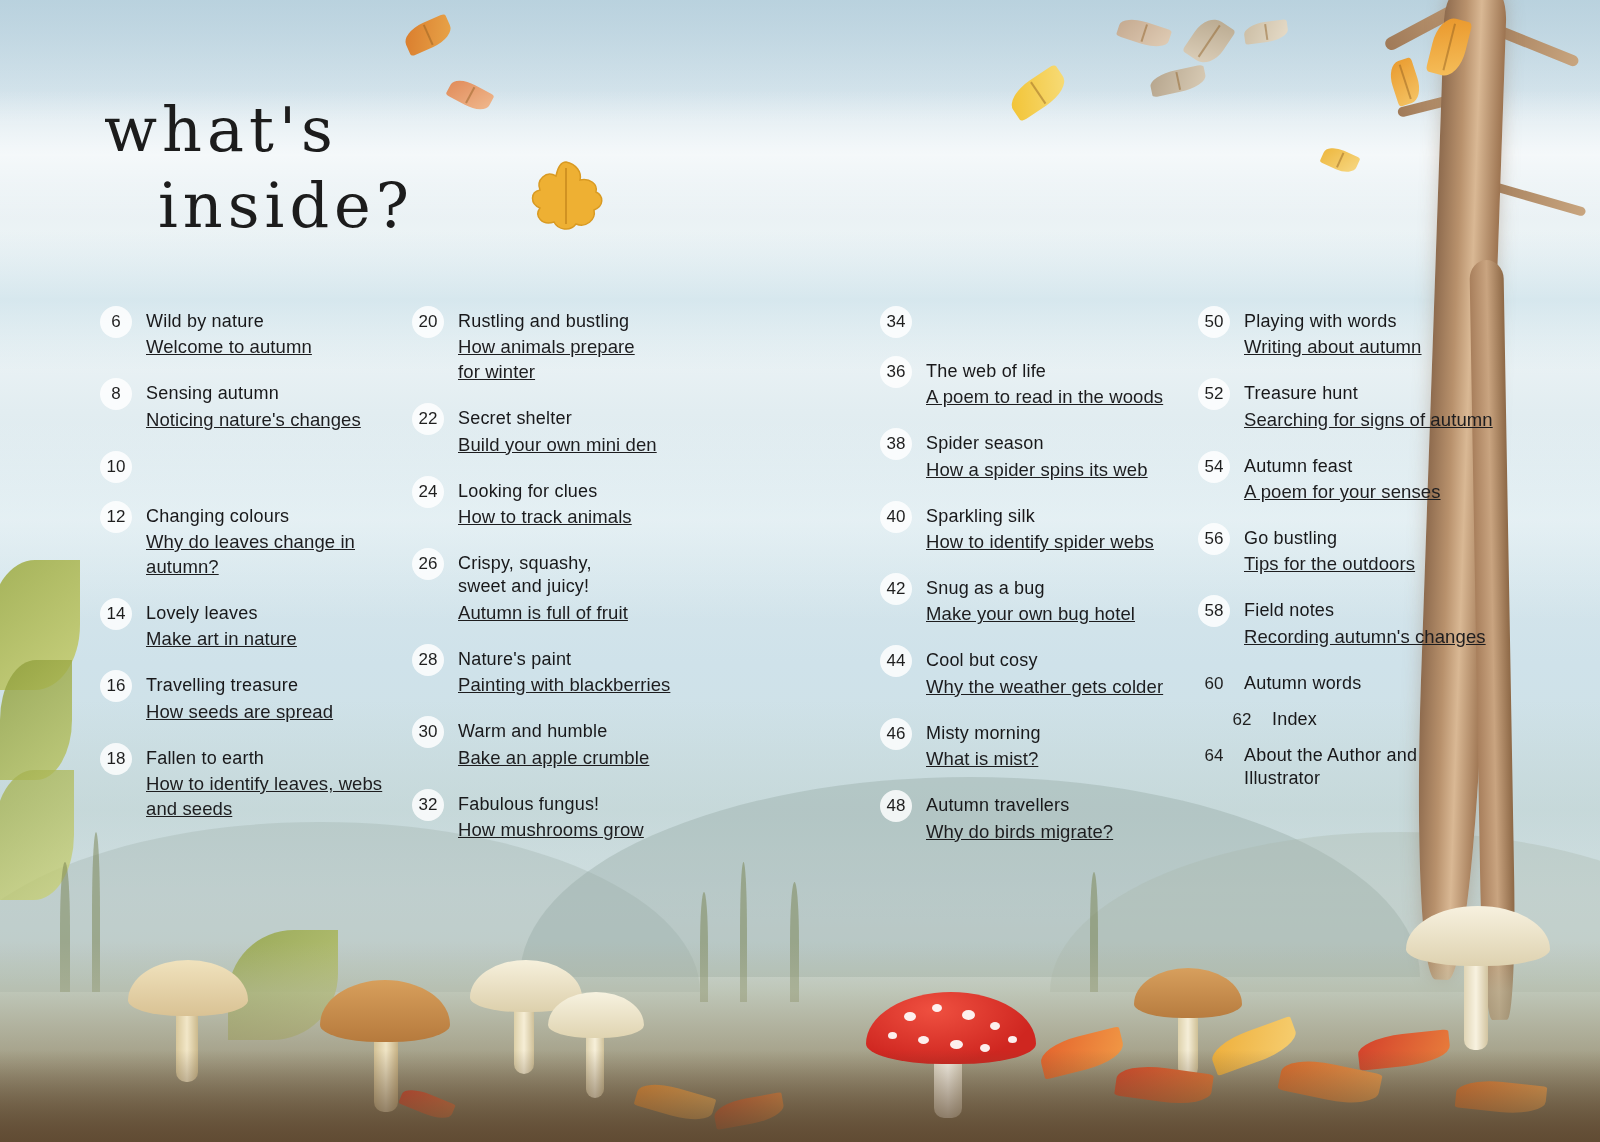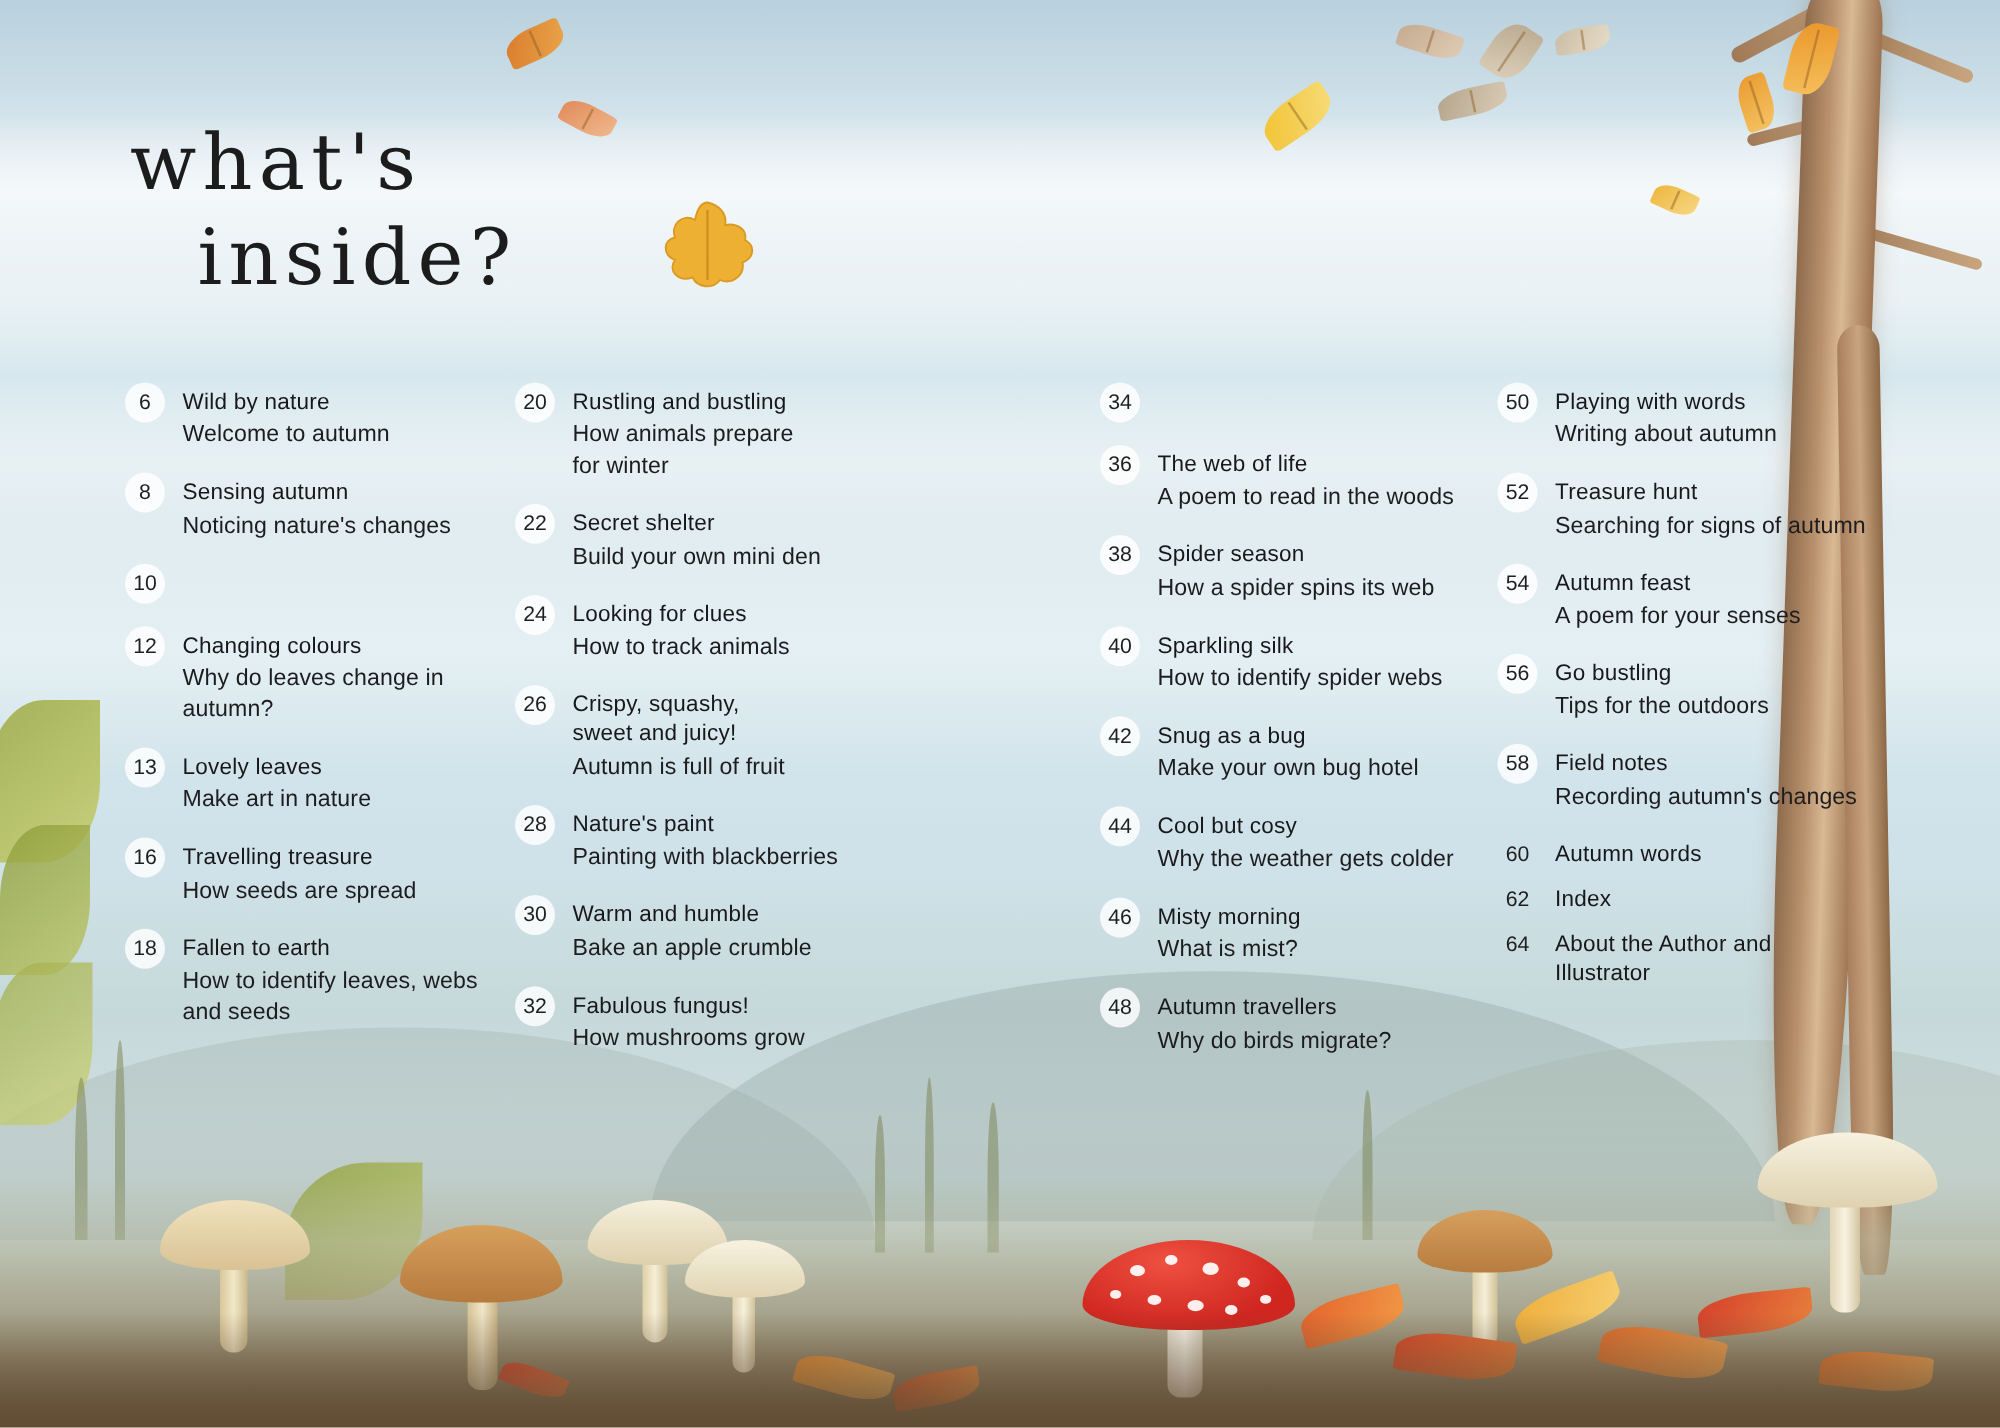--- a/index.html
+++ b/index.html
@@ -226,20 +226,21 @@
     color: #18181a;
     letter-spacing: .2px;
   }
   .entry .esub {
     font-family: "Liberation Sans", sans-serif;
     font-size: 18.5px;
     line-height: 1.35;
     color: #1d1d1f;
     margin-top: 2px;
     letter-spacing: .1px;
+    text-decoration: underline;
   }
   .entry.compact { margin-bottom: 8px; }
 </style>
 </head>
 <body>
 
 <div class="page">
 
   <div class="wash w1"></div>
   <div class="wash w2"></div>
@@ -402,21 +403,21 @@
           <div class="page-badge">10</div>
         </div>
         <div class="entry">
           <div class="page-badge">12</div>
           <div class="texts">
             <div class="etitle">Changing colours</div>
             <div class="esub">Why do leaves change in autumn?</div>
           </div>
         </div>
         <div class="entry">
-          <div class="page-badge">13</div>
+          <div class="page-badge">14</div>
           <div class="texts">
             <div class="etitle">Lovely leaves</div>
             <div class="esub">Make art in nature</div>
           </div>
         </div>
         <div class="entry">
           <div class="page-badge">16</div>
           <div class="texts">
             <div class="etitle">Travelling treasure</div>
             <div class="esub">How seeds are spread</div>
@@ -574,21 +575,21 @@
             <div class="esub">Recording autumn's changes</div>
           </div>
         </div>
         <div class="entry compact">
           <div class="page-badge" style="background:transparent;">60</div>
           <div class="texts">
             <div class="etitle">Autumn words</div>
           </div>
         </div>
         <div class="entry compact">
-          <div class="page-badge" style="background:transparent;">62</div>
+          <div class="page-badge" style="background:transparent;margin-left:28px;">62</div>
           <div class="texts">
             <div class="etitle">Index</div>
           </div>
         </div>
         <div class="entry compact">
           <div class="page-badge" style="background:transparent;">64</div>
           <div class="texts">
             <div class="etitle" style="max-width:190px;">About the Author and Illustrator</div>
           </div>
         </div>

